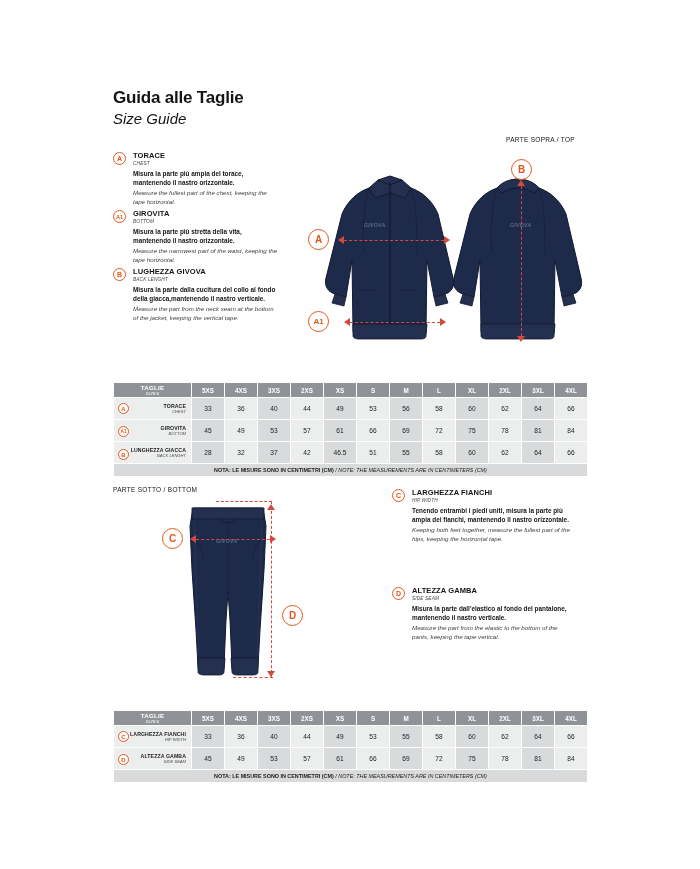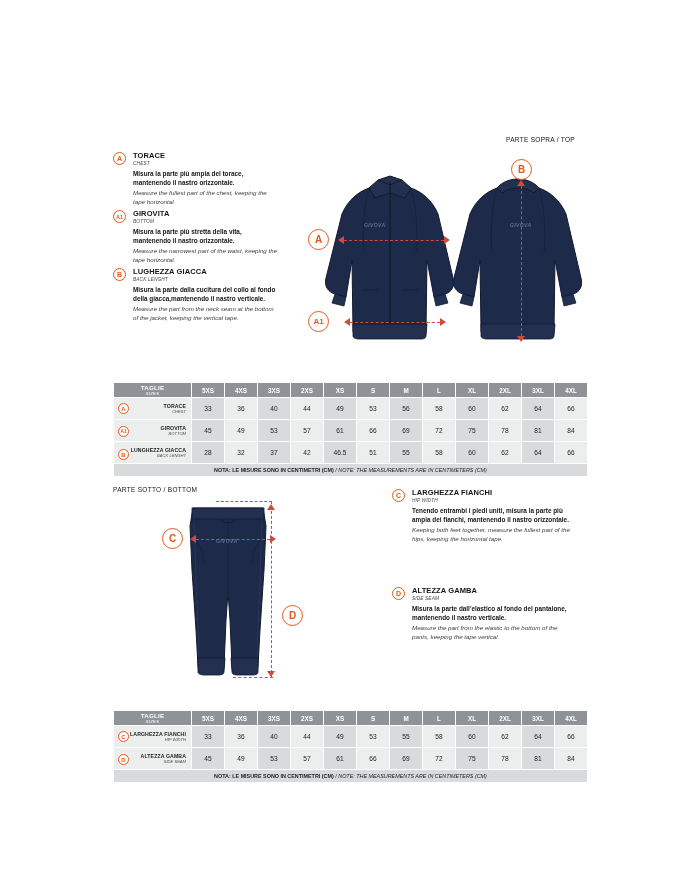--- a/index.html
+++ b/index.html
@@ -162,20 +162,24 @@
   }
   .note-b { font-weight: bold; }
   .note-i { font-style: italic; }
   .rowbadge { position: absolute; }
 </style>
 </head>
 <body>
 
 <div class="page">
 
+  <div class="hdr">
+    <h1>Guida alle Taglie</h1>
+    <h2>Size Guide</h2>
+  </div>
 
   <div class="sect-cap" style="left:506px; top:136px;">PARTE SOPRA / TOP</div>
 
   <div class="legend" style="left:113px; top:152px;">
     <div class="lg-badge badge badge-sm">A</div>
     <div class="lg-body">
       <div class="lg-title">TORACE</div>
       <div class="lg-sub">CHEST</div>
       <div class="lg-it">Misura la parte più ampia del torace, mantenendo il nastro orizzontale.</div>
       <div class="lg-en">Measure the fullest part of the chest, keeping the tape horizontal.</div>
@@ -188,21 +192,21 @@
       <div class="lg-title">GIROVITA</div>
       <div class="lg-sub">BOTTOM</div>
       <div class="lg-it">Misura la parte più stretta della vita, mantenendo il nastro orizzontale.</div>
       <div class="lg-en">Measure the narrowest part of the waist, keeping the tape horizontal.</div>
     </div>
   </div>
 
   <div class="legend" style="left:113px; top:268px;">
     <div class="lg-badge badge badge-sm">B</div>
     <div class="lg-body">
-      <div class="lg-title">LUGHEZZA GIACCA</div>
+      <div class="lg-title">LUGHEZZA GIVOVA</div>
       <div class="lg-sub">BACK LENGHT</div>
       <div class="lg-it">Misura la parte dalla cucitura del collo al fondo della giacca,mantenendo il nastro verticale.</div>
       <div class="lg-en">Measure the part from the neck seam at the bottom of the jacket, keeping the vertical tape.</div>
     </div>
   </div>
 
   <div class="art" style="left:322px; top:160px; width:135px; height:195px;">
     <svg width="135" height="195" viewBox="0 0 135 195">
 
       <path d="M47 28 C36 32 26 40 20 54 L4 118 C2 126 6 132 13 134 L24 137 L30 100 L31 170 C31 174 33 176 37 176 L98 176 C102 176 104 174 104 170 L105 100 L112 137 L123 134 C130 132 133 126 131 118 L116 54 C110 40 100 32 89 28 L68 22 Z" fill="#1e2a4a" stroke="#121a30" stroke-width="1"></path>

